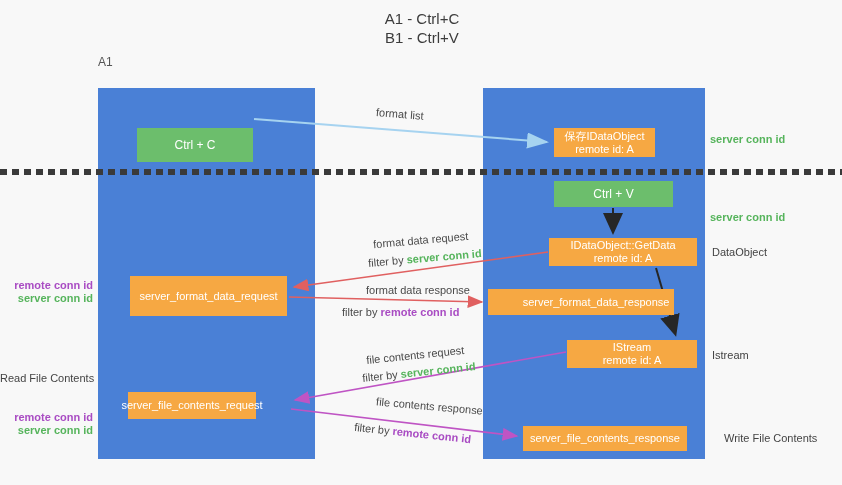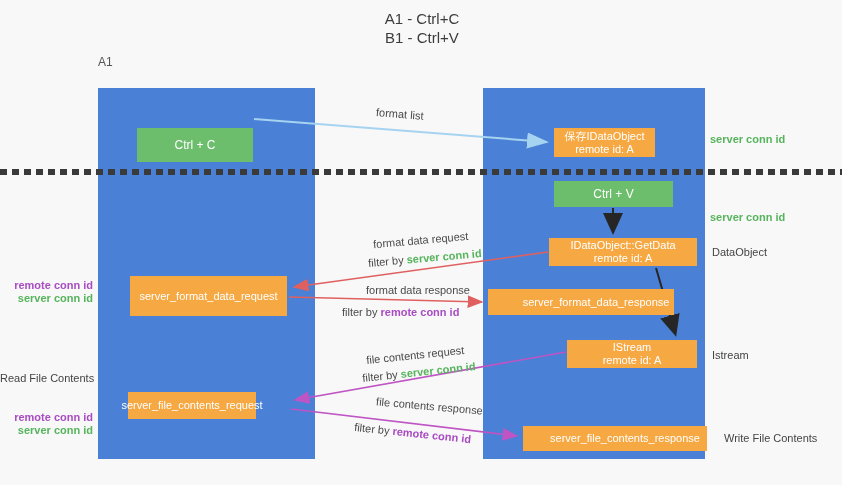--- a/index.html
+++ b/index.html
@@ -35,21 +35,21 @@
   }
   .node.green { background:var(--box-green); font-size:12px; }
   .node.orange { background:var(--box-orange); }
 
   #node-ctrl-c   { left:137px; top:104px; width:116px; height:34px;margin-top:24px; }
   #node-save-ido { left:554px; top:128px; width:101px; height:29px; }
   #node-ctrl-v   { left:554px; top:181px; width:119px; height:26px; }
   #node-getdata  { left:549px; top:238px; width:148px; height:28px; }
   #node-fmt-resp { left:488px; top:289px; width:156px; height:26px;padding-left:30px; }
   #node-istream  { left:567px; top:340px; width:130px; height:28px; }
-  #node-file-resp{ left:523px; top:426px; width:164px; height:25px;padding-left:20px; }
+  #node-file-resp{ left:523px; top:426px; width:164px; height:25px; }
   #node-fmt-req  { left:130px; top:276px; width:157px; height:40px; }
   #node-file-req { left:128px; top:392px; width:128px; height:27px; }
 
   .ann { position:absolute; font-size:11px; white-space:nowrap; }
   .ann.g { color:var(--text-green); font-weight:bold; }
   .ann.p { color:var(--text-purple); font-weight:bold; }
   .ann.d { color:#444; }
   #ann-sci-top   { left:710px; top:133px; }
   #ann-sci-mid   { left:710px; top:211px; }
   #ann-dataobj   { left:712px; top:246px; }

